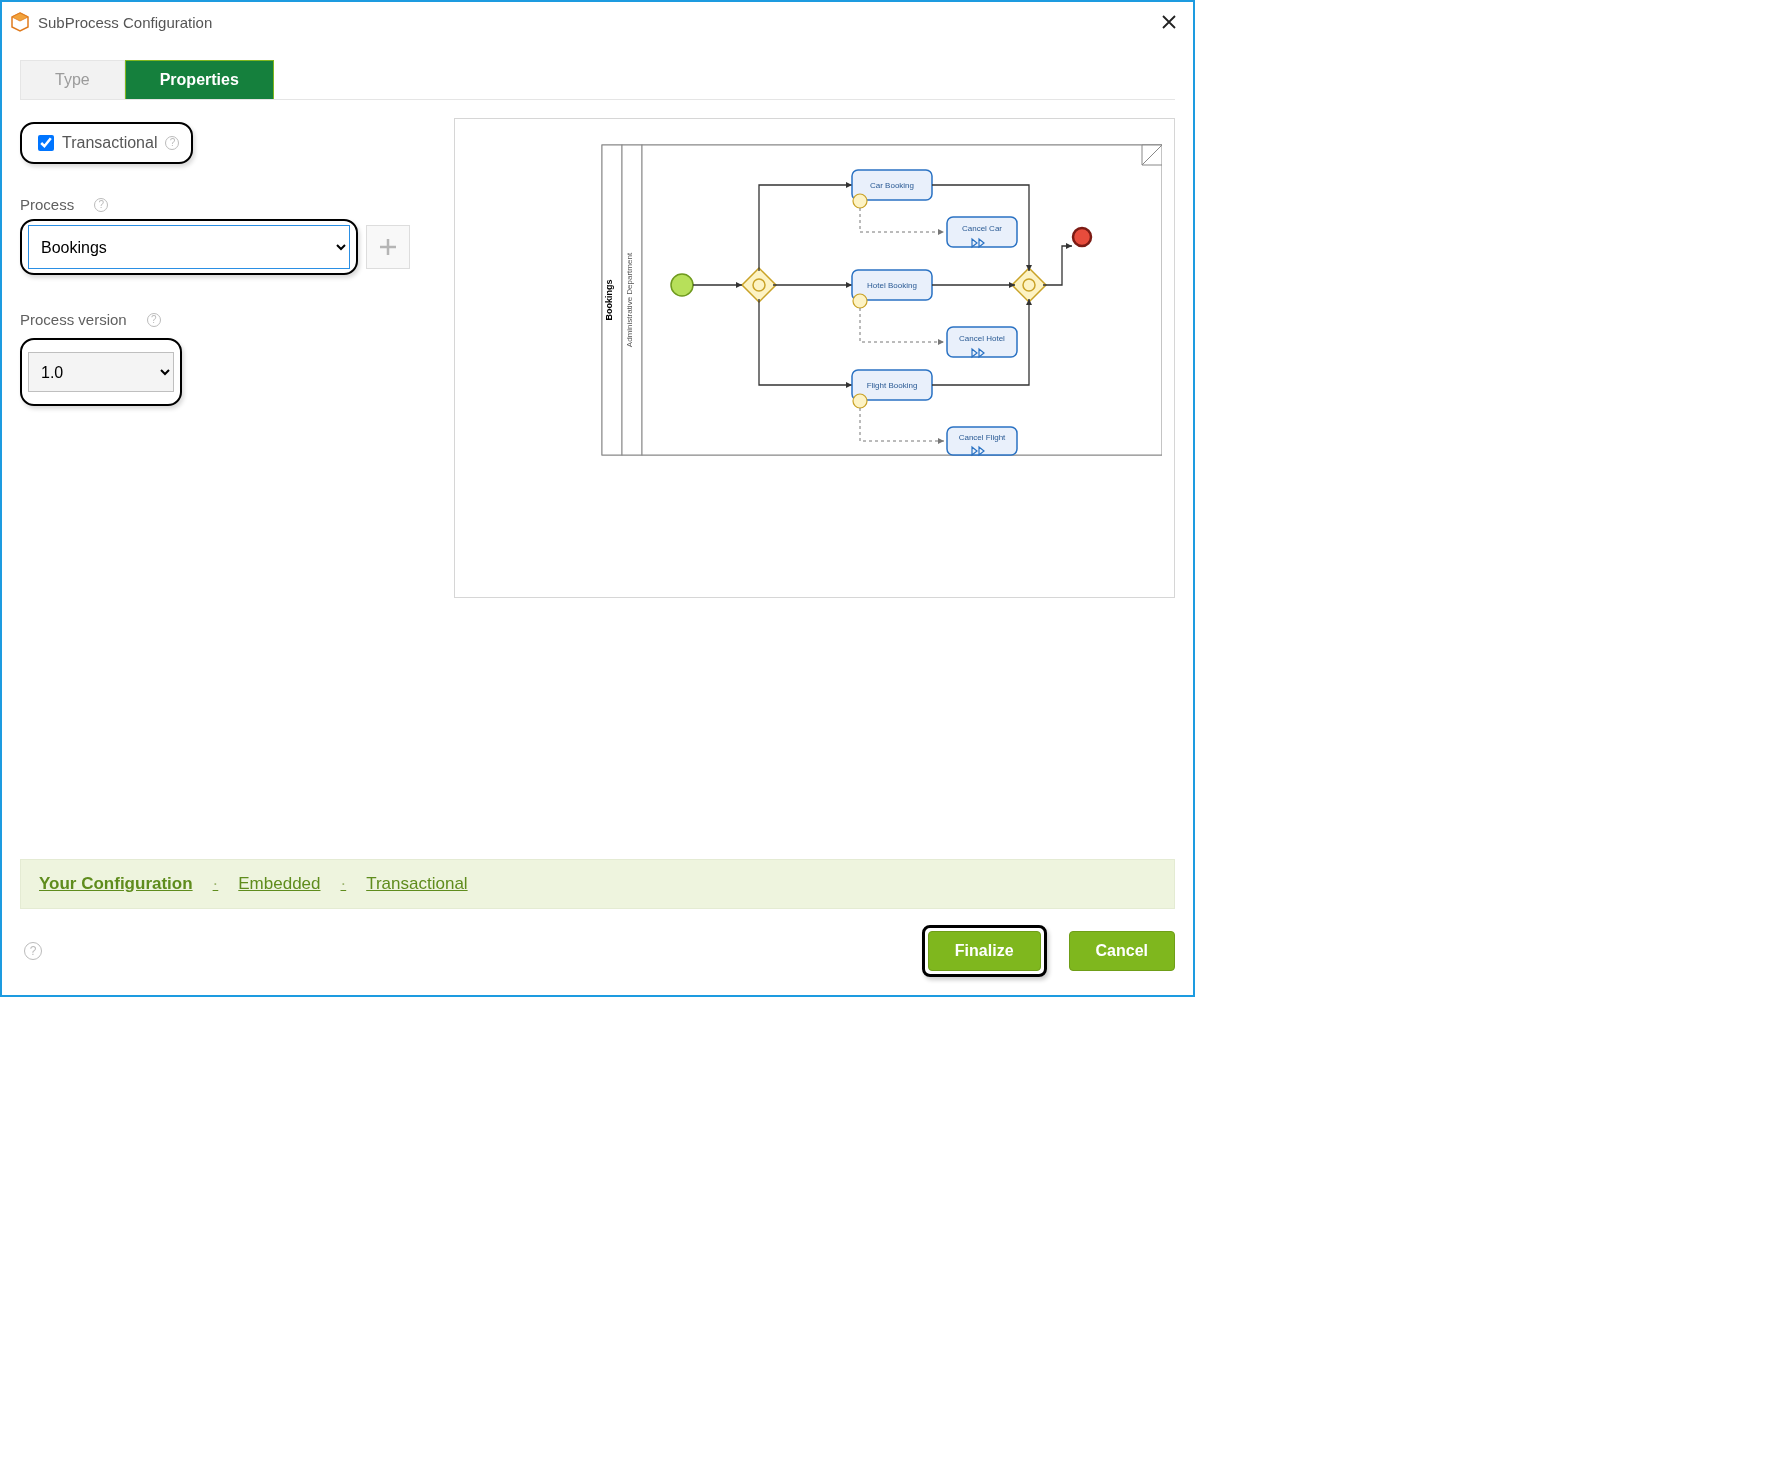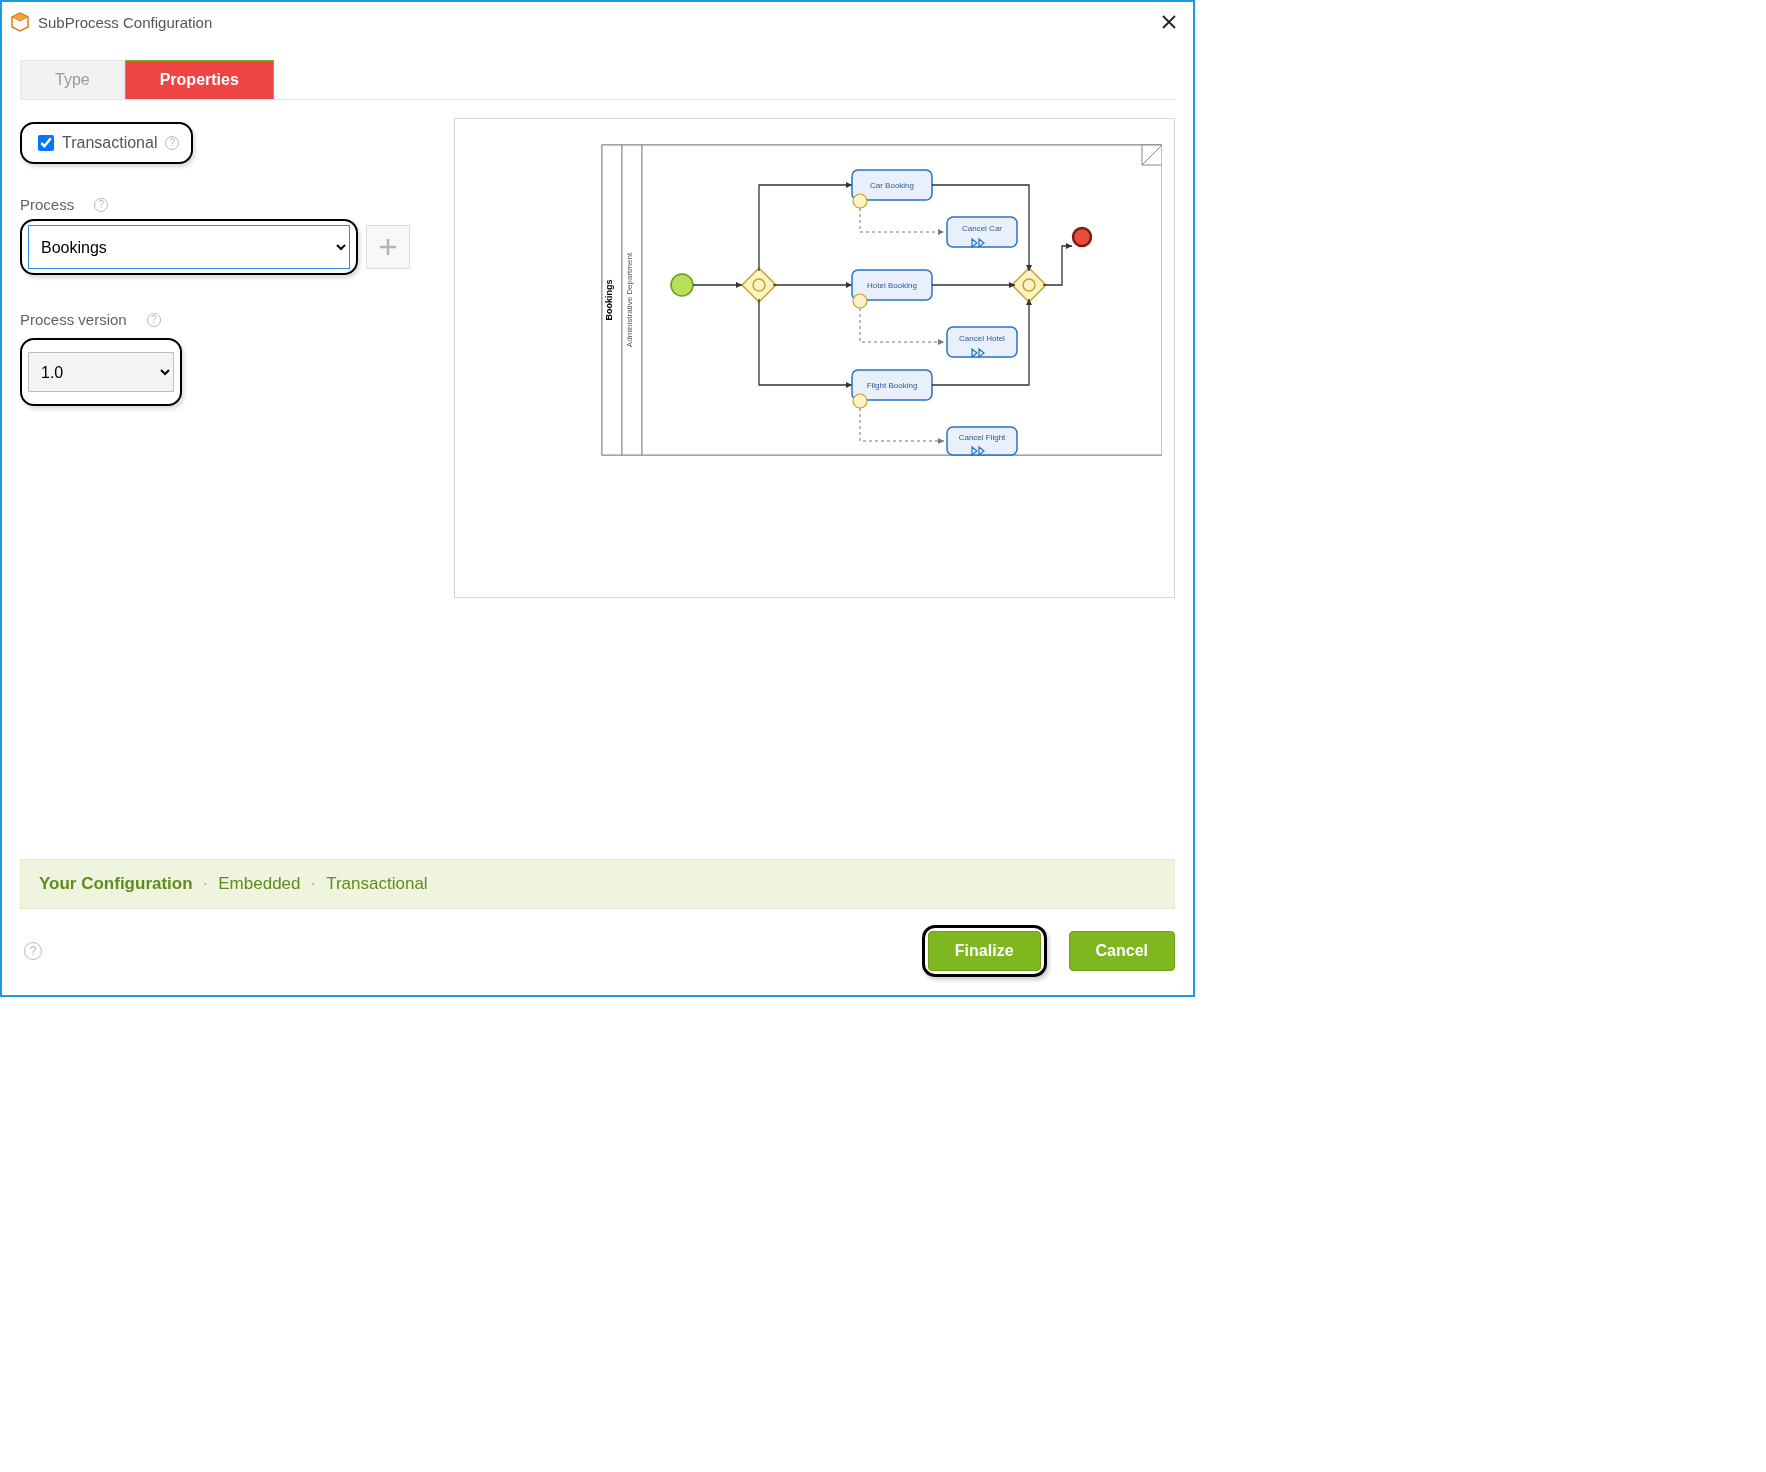--- a/index.html
+++ b/index.html
@@ -48,21 +48,21 @@
   .tab {
     padding: 10px 34px;
     font-size: 16px;
     color:#9b9b9b;
     background:#f2f2f2;
     cursor:pointer;
     border:1px solid #e5e5e5;
     border-bottom:none;
   }
   .tab.active {
-    background:#ef4444;
+    background:#15803d;
     color:#fff;
     border-color:#7fb71e;
     font-weight:600;
   }
   .content {
     display:flex;
     flex: 1 1 auto;
     padding: 18px 18px 0 18px;
     gap: 24px;
   }
@@ -141,21 +141,22 @@
   }
   .footer-config {
     margin: 0 18px 12px 18px;
     padding: 14px 18px;
     background:#eef4de;
     border:1px solid #e4ebd3;
     font-size:17px;
     color:#5f8c1d;
     display:flex;
     align-items:center;
-    gap:10px;
+    gap:20px;
+    text-decoration:underline;
   }
   .footer-config .title { font-weight:700; }
   .footer-config .dot { color:#9cb56f; }
   .footer-actions {
     display:flex;
     align-items:center;
     padding: 4px 18px 18px 22px;
   }
   .footer-actions .spacer { flex:1; }
   .btn {
@@ -165,21 +166,21 @@
     border:1px solid #6f9e18;
     background:#7fb71e;
     color:#fff;
     border-radius:4px;
     cursor:pointer;
     font-weight:600;
     display:inline-flex; align-items:center; justify-content:center;
   }
   .btn-wrap-highlight {
     border:3px solid #000;
-    border-radius:13px;
+    border-radius:8px;
     padding:3px;
     box-shadow: 2px 3px 4px rgba(0,0,0,0.2);
     display:inline-flex;
   }
   
   .task-box { fill:#e9f0fb; stroke:#2a72c3; stroke-width:1.5; rx:6; ry:6; }
   .task-text { font-size:8px; fill:#2a5a94; font-family:Arial; }
   .compens { fill:#e9f0fb; stroke:#2a72c3; stroke-width:1.5; rx:6; ry:6; }
   .flow { stroke:#333; stroke-width:1.3; fill:none; }
   .flow-dash { stroke:#777; stroke-width:1; fill:none; stroke-dasharray:3 3; }

